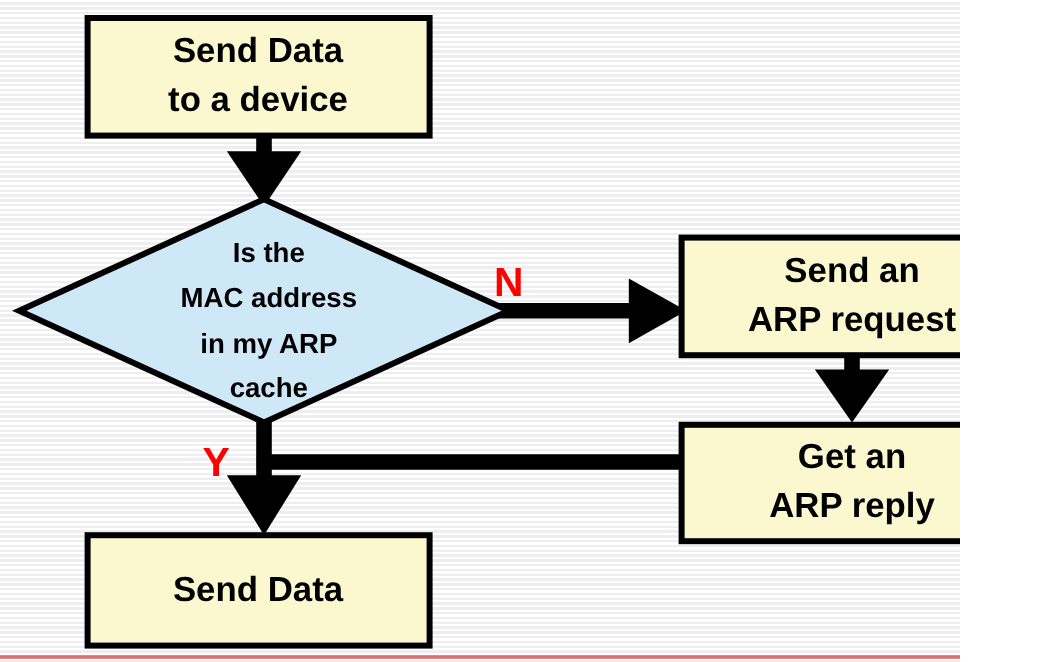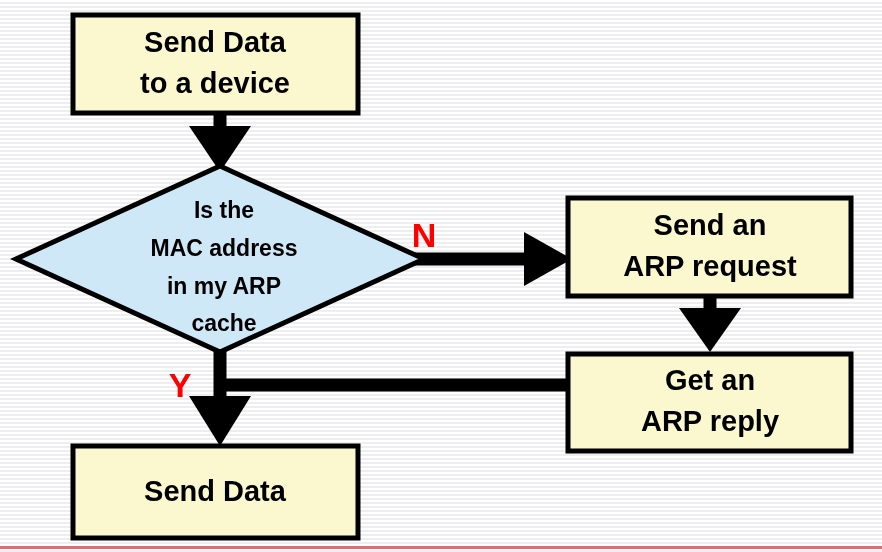--- a/index.html
+++ b/index.html
@@ -2,21 +2,21 @@
 <html><head>
 <meta charset="utf-8">
 <style>
   html, body {
     margin: 0;
     padding: 0;
     background: #ffffff;
   }
   #slide {
     position: relative;
-    width: 882px;
+    width: 800px;
     height: 552px;
     overflow: hidden;
     background-color: #ffffff;
     background-image: repeating-linear-gradient(
       to bottom,
       #ffffff 0px,
       #ffffff 2px,
       #eeeef1 2px,
       #eeeef1 4px
     );

